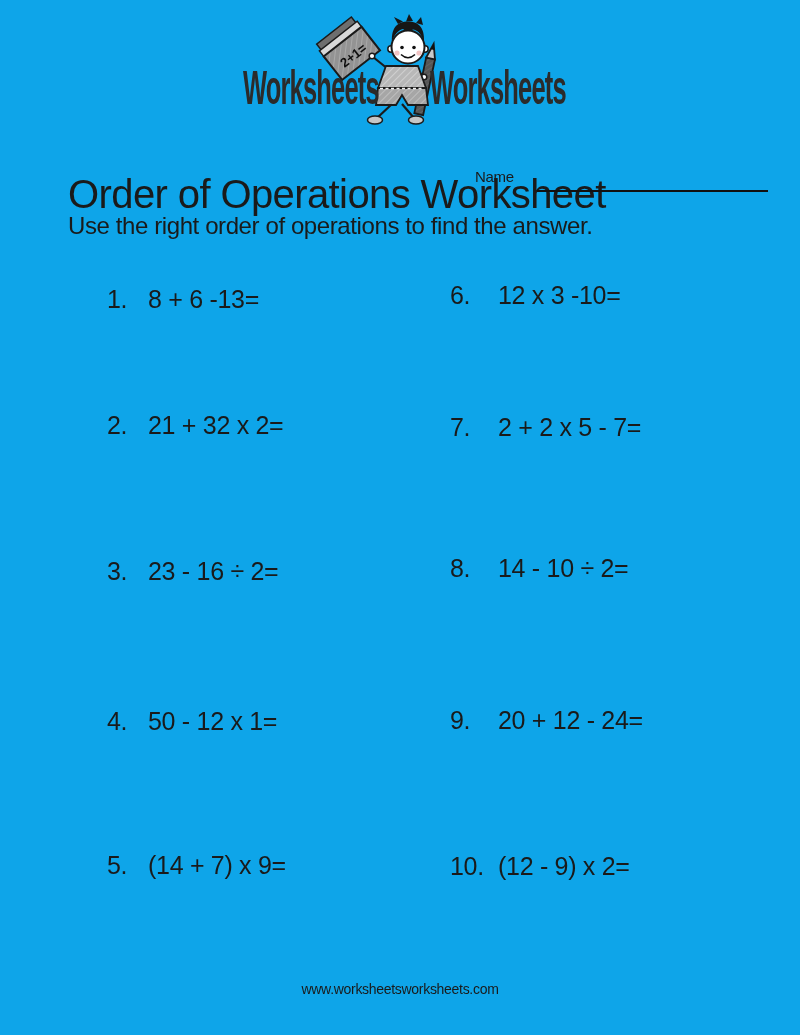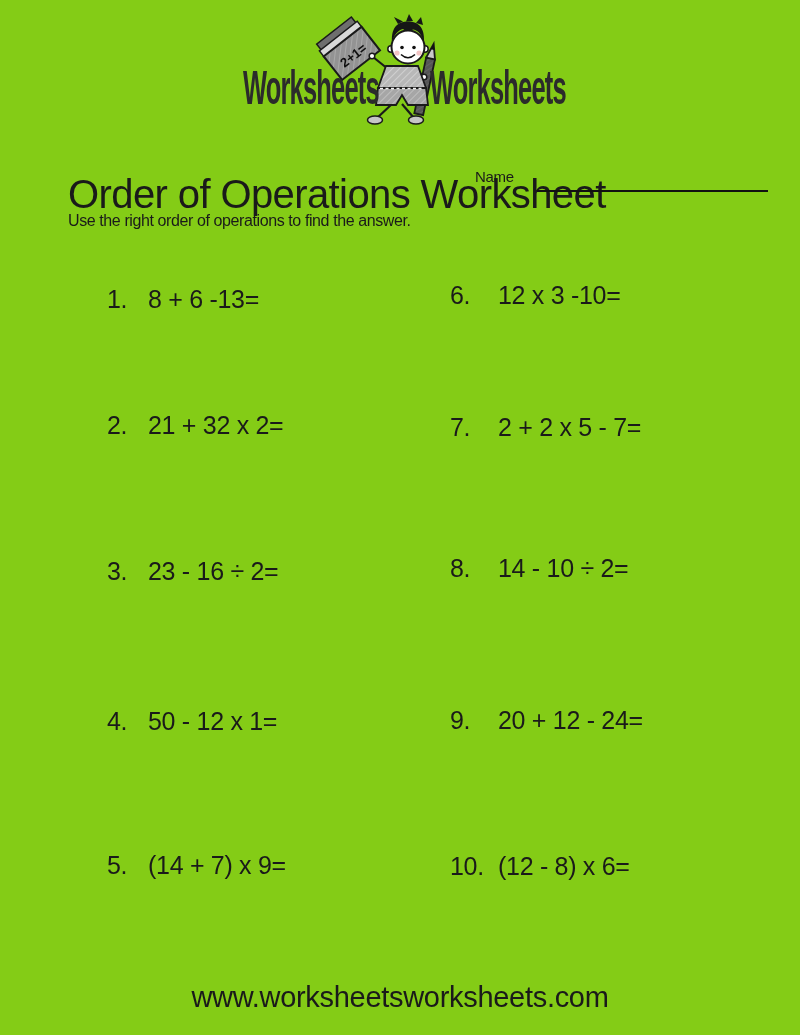--- a/index.html
+++ b/index.html
@@ -1,20 +1,20 @@
 <!DOCTYPE html>
 <html><head>
 <meta charset="utf-8">
 <style>
   * { margin:0; padding:0; box-sizing:border-box; }
   html,body { background:#ffffff; }
   .page {
     position:relative;
     width:800px; height:1035px;
-    background:#84cc16;
+    background:#0ea5e9;
     overflow:hidden;
     font-family:"Liberation Sans", sans-serif;
     color:#1a1a1a;
   }
 
   
   .logo-word {
     position:absolute;
     top:60px;
     font-size:48px;
@@ -40,21 +40,21 @@
     position:absolute; left:475px; top:168px;
     font-size:15px; letter-spacing:-0.3px;
   }
   .name-line {
     position:absolute; left:537px; top:176px;
     width:231px; height:16px;
     border-bottom:2px solid #111;
   }
   .subtitle {
     position:absolute; left:68px; top:212px;
-    font-size:16px; letter-spacing:-0.4px;
+    font-size:24px; letter-spacing:-0.4px;
     white-space:nowrap;
   }
 
   
   .prob {
     position:absolute;
     display:flex;
     font-size:25px;
     letter-spacing:-0.3px;
     white-space:nowrap;
@@ -62,21 +62,21 @@
   .prob .pnum { display:inline-block; }
   .col-left  { left:107px; }
   .col-left  .pnum { min-width:41px; }
   .col-right { left:450px; }
   .col-right .pnum { min-width:48px; }
 
   
   .footer {
     position:absolute; left:0; top:981px; width:100%;
     text-align:center;
-    font-size:29px; letter-spacing:-0.3px;
+    font-size:14px; letter-spacing:-0.3px;
   }
 </style>
 </head>
 <body>
 
 <div class="page">
 
   <div>
     <span class="logo-word left">Worksheets</span>
 
@@ -186,18 +186,18 @@
   <div class="prob col-right" style="top:554px">
     <span class="pnum">8.</span>
     <span class="pexp">14 - 10 ÷ 2=</span>
   </div>
   <div class="prob col-right" style="top:706px">
     <span class="pnum">9.</span>
     <span class="pexp">20 + 12 - 24=</span>
   </div>
   <div class="prob col-right" style="top:852px">
     <span class="pnum">10.</span>
-    <span class="pexp">(12 - 8) x 6=</span>
+    <span class="pexp">(12 - 9) x 2=</span>
   </div>
 
   <div class="footer">www.worksheetsworksheets.com</div>
 
 </div>
 
 </body></html>

